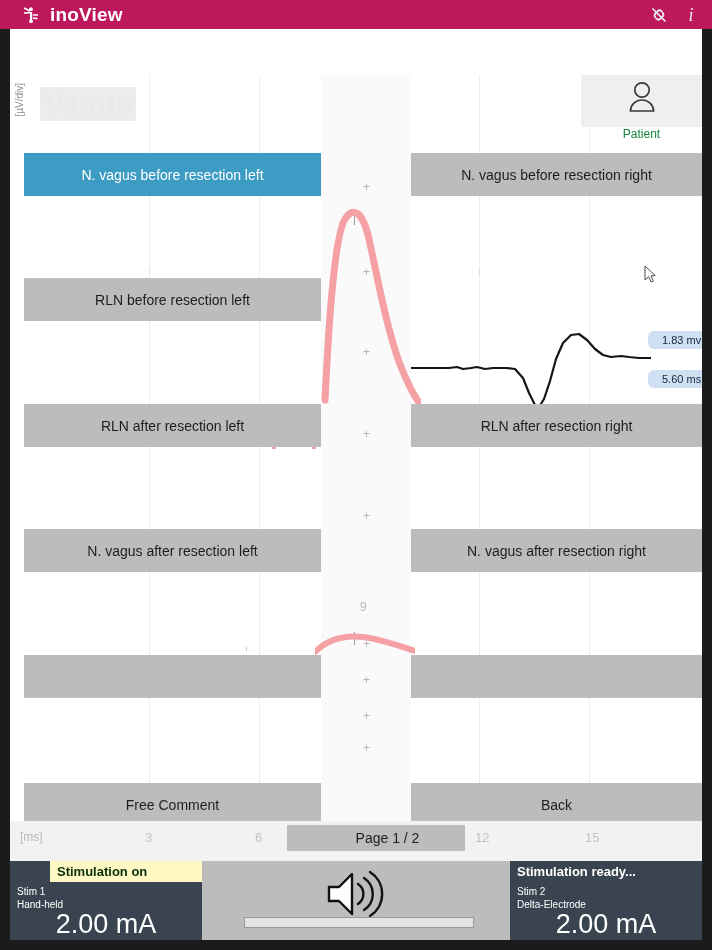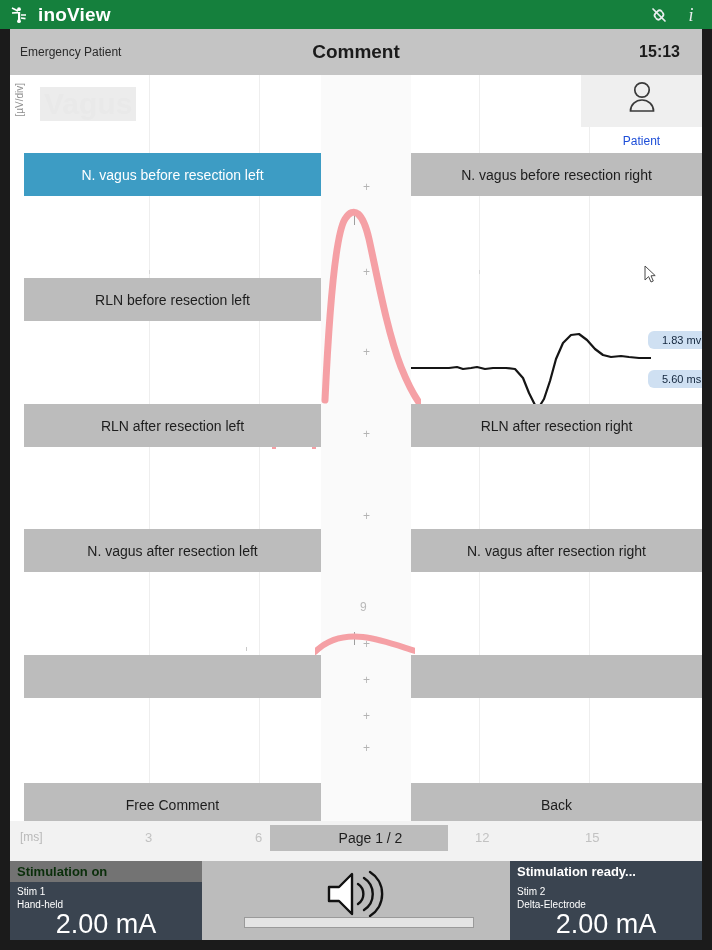--- a/index.html
+++ b/index.html
@@ -12,23 +12,23 @@
   #app {
     position: relative;
     width: 712px; height: 950px;
     background: #1b1b1b;
   }
 
   
   .titlebar {
     position: absolute; left: 0; top: 0;
     width: 712px; height: 29px;
-    background: #15803d;
+    background: #be185d;
     display: flex; align-items: center;
-    padding: 0 10px 0 8px;
+    padding: 0 10px 0 20px;
   }
   .logo-icon { width: 22px; height: 22px; flex: none; }
   .app-title {
     color: #ffffff; font-size: 19px; font-weight: bold;
     margin-left: 8px; letter-spacing: .2px;
   }
   .titlebar-spacer { flex: 1; }
   .tb-icon { width: 22px; height: 22px; margin-left: 10px; flex: none; }
 
   
@@ -126,21 +126,21 @@
   .patient-widget {
     position: absolute; left: 571px; top: 0;
     width: 121px; height: 52px;
     background: #efefef;
     display: flex; flex-direction: column;
     align-items: center; justify-content: flex-start;
     padding-top: 5px;
     cursor: pointer;
   }
   .patient-widget .plabel {
-    font-size: 12px; color: #1d4ed8; margin-top: 18px;
+    font-size: 12px; color: #15803d; margin-top: 11px;
   }
 
   
   .wave { position: absolute; pointer-events: none; }
 
   
   .badge {
     position: absolute;
     background: #cfe0f2;
     border-radius: 6px;
@@ -157,21 +157,21 @@
   }
   .xaxis .unit {
     position: absolute; left: 10px; top: 9px;
     font-size: 12px; color: #b9b9b9;
   }
   .xaxis .xt {
     position: absolute; top: 9px;
     font-size: 13px; color: #c2c2c2;
   }
   .page-btn {
-    position: absolute; left: 260px; top: 4px;
+    position: absolute; left: 277px; top: 4px;
     width: 178px; height: 26px;
     background: #bcbcbc;
     display: flex; align-items: center; justify-content: center;
     font-size: 14px; color: #1d1d1d;
     cursor: pointer;
     padding-left: 23px;
   }
 
   
   .stimbar {
@@ -186,21 +186,21 @@
     display: flex; flex-direction: column;
     cursor: pointer;
   }
   .stimpanel.right { margin-left: auto; }
   .stim-status {
     height: 21px;
     display: flex; align-items: center;
     padding-left: 7px;
     font-size: 13px; font-weight: bold;
   }
-  .stim-status.on { background: #737373; color: #0a2e0a; }
+  .stim-status.on { background: #fef9c3; color: #0a2e0a; margin-left: 40px; }
   .stim-status.ready { background: #3a4450; color: #ffffff; }
   .stim-lines {
     padding: 3px 0 0 7px;
     font-size: 10px; color: #ffffff; line-height: 13px;
   }
   .stim-value {
     text-align: center;
     font-size: 27px; color: #ffffff;
     margin-top: -2px;
   }
@@ -248,25 +248,20 @@
     <span class="tb-icon">
       <svg viewBox="0 0 22 22" width="22" height="22">
         <text x="11" y="17" font-family="Liberation Serif, serif" font-size="18" font-style="italic" fill="#e9eef0" text-anchor="middle">i</text>
       </svg>
     </span>
   </div>
 
   <div class="frame">
     <div class="inner">
 
-      <div class="infobar">
-        <span class="patient-name">Emergency Patient</span>
-        <span class="screen-title">Comment</span>
-        <span class="clock">15:13</span>
-      </div>
 
       <div class="plotarea">
 
         <span class="yaxis-label">[µV/div]</span>
 
         <div class="gridcol" style="left:139px"></div>
         <div class="gridcol" style="left:249px"></div>
         <div class="gridcol" style="left:359px"></div>
         <div class="gridcol" style="left:469px"></div>
         <div class="gridcol" style="left:579px"></div>

